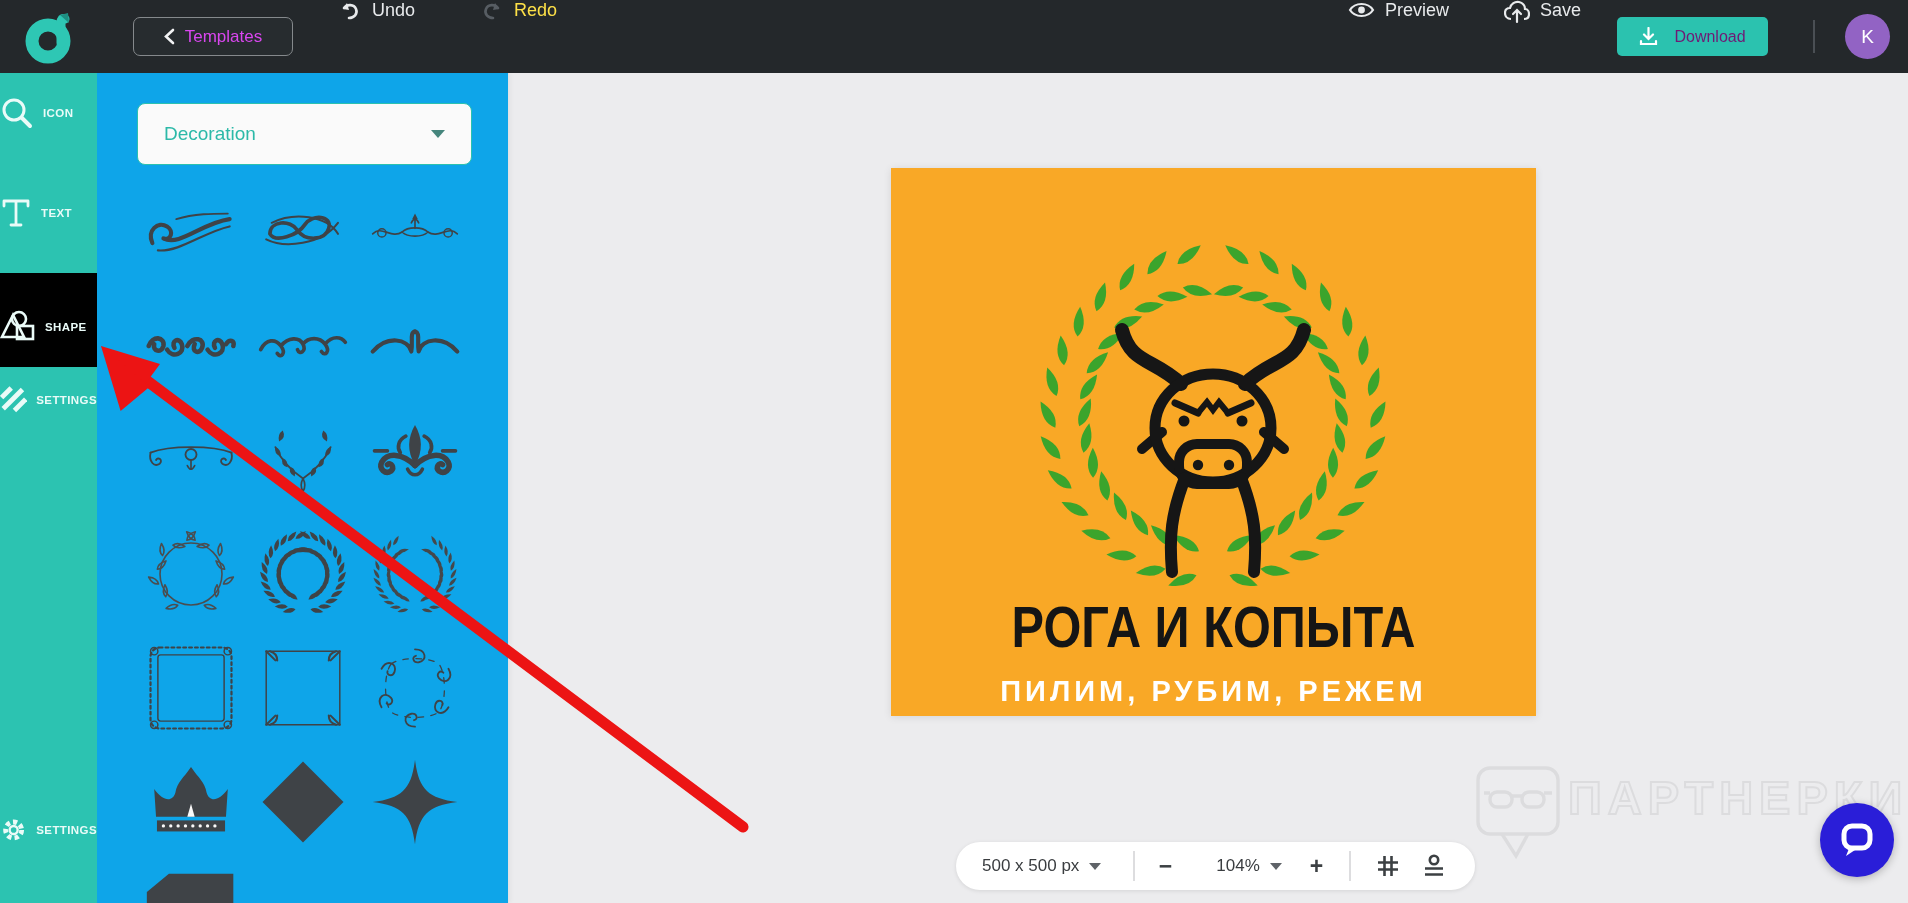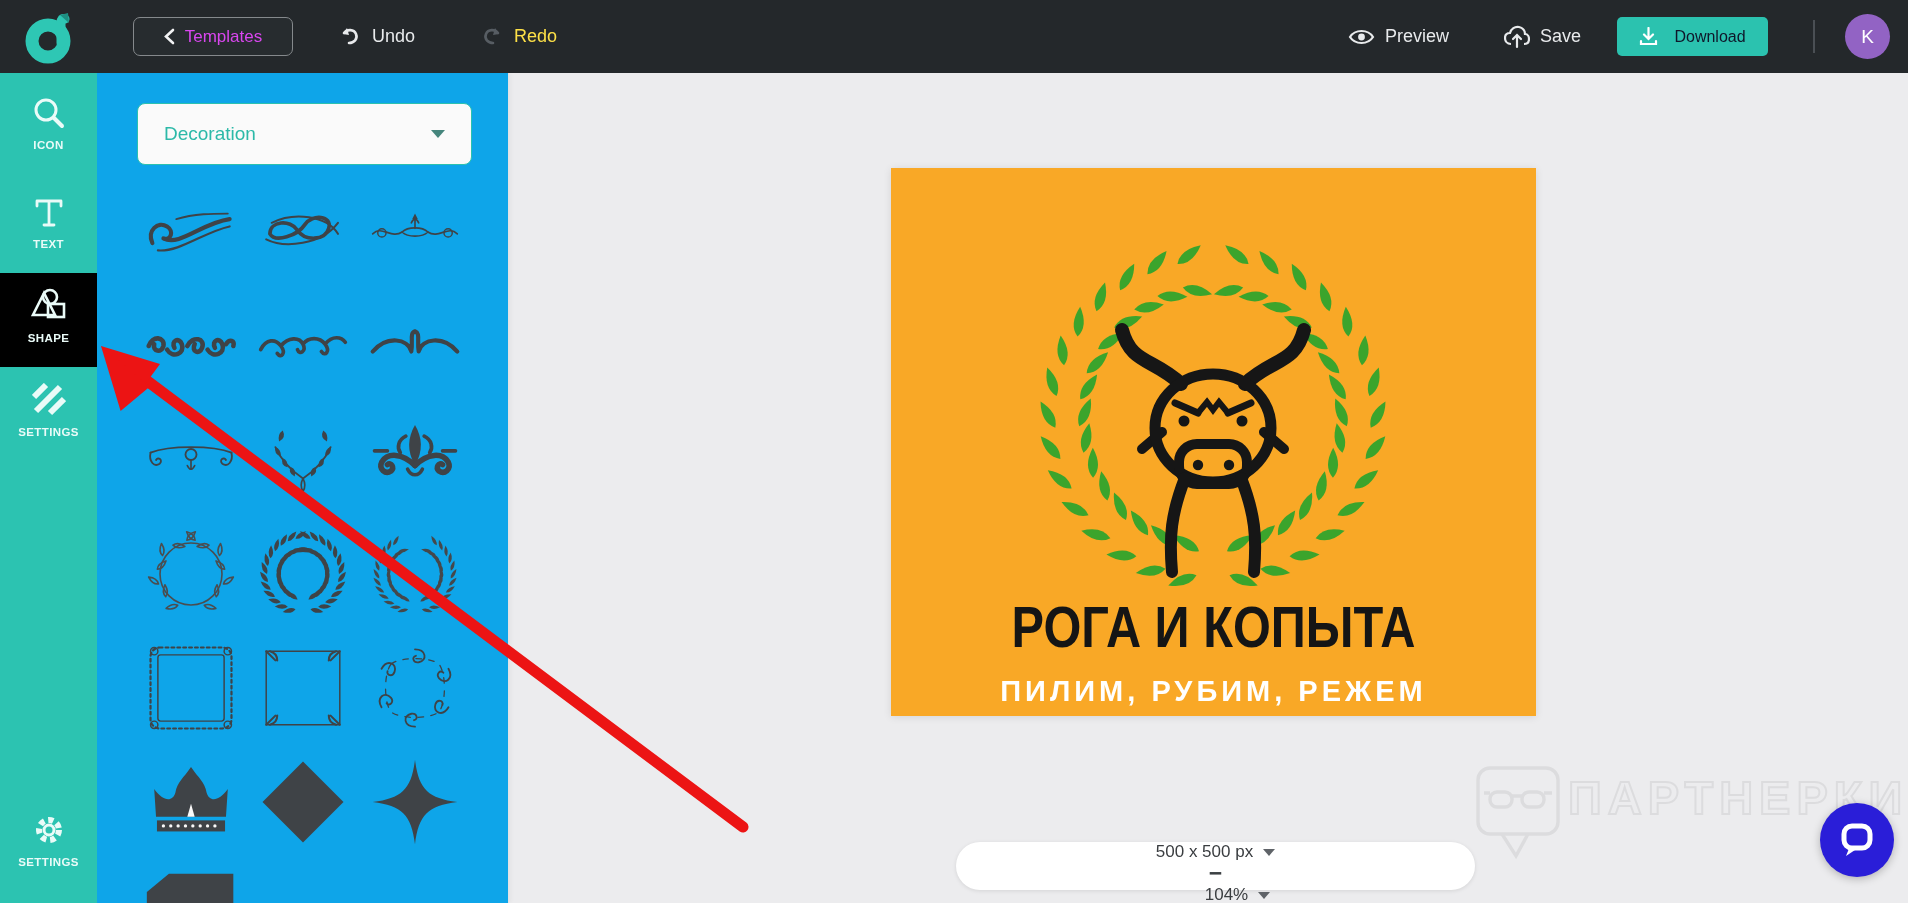--- a/index.html
+++ b/index.html
@@ -1,33 +1,33 @@
 <!DOCTYPE html>
 <html><head>
 <meta charset="utf-8">
 <style>
   * { box-sizing: border-box; margin: 0; padding: 0; }
   html,body { width:1908px; height:903px; overflow:hidden; font-family:"Liberation Sans",sans-serif; background:#ECECEE; }
   .abs { position:absolute; }
 
   
   #topbar { left:0; top:0; width:1908px; height:73px; background:#24282B; z-index:30; }
-  .tb-item { display:flex; align-items:center; gap:10px; height:73px; color:#E8EAEC; font-size:18px; cursor:pointer; }
+  .tb-item { display:flex; align-items:flex-start; gap:10px; height:73px; color:#E8EAEC; font-size:18px; cursor:pointer; }
   .tb-item.disabled { color:#fde047; cursor:default; }
   #templates-btn { left:133px; top:17px; width:160px; height:39px; border:1.5px solid #85898C; border-radius:7px;
     display:flex; align-items:center; justify-content:center; gap:10px; color:#d946ef; font-size:17px; cursor:pointer; background:#272C2F;}
   #download-btn { left:1617px; top:17px; width:151px; height:39px; background:#2BC2AF; border-radius:5px;
-    display:flex; align-items:center; justify-content:center; gap:16px; color:#0f172a; font-size:16px; cursor:pointer; }
+    display:flex; align-items:center; justify-content:center; gap:16px; color:#701a75; font-size:16px; cursor:pointer; }
   #tb-divider { left:1813px; top:20px; width:2px; height:33px; background:#4A4F54; }
   #avatar { left:1845px; top:14px; width:45px; height:45px; border-radius:50%; background:#9263C4; color:#fff;
     display:flex; align-items:center; justify-content:center; font-size:19px; cursor:pointer; }
 
   
   #sidebar { left:0; top:73px; width:97px; height:830px; background:#2CC3B1; z-index:20; }
-  .sb-item { position:absolute; left:0; width:97px; display:flex; flex-direction:column; align-items:center; gap:9px;
+  .sb-item { position:absolute; left:0; width:97px; display:flex; flex-direction:row; align-items:center; gap:9px;
     color:#EAFBF8; font-size:11.5px; font-weight:bold; letter-spacing:.4px; cursor:pointer; padding-top:14px; }
   .sb-item.active { background:#000000; }
 
   
   #panel { left:97px; top:73px; width:412px; height:830px; background:#0ea5e9; border-right:1px solid #E2E2E4;
     box-shadow:2px 0 4px rgba(0,0,0,.04); overflow:hidden; z-index:10; }
   #category-select { position:absolute; left:40px; top:30px; width:335px; height:62px; border:1px solid #2CC1AF;
     border-radius:8px; display:flex; align-items:center; justify-content:space-between; padding:0 26px; cursor:pointer; background:#FAFAFA; }
   #category-select span { color:#2CB9A8; font-size:19px; }
   .caret { width:0; height:0; border-left:7px solid transparent; border-right:7px solid transparent; border-top:8px solid #45857C; }
@@ -38,21 +38,21 @@
   
   #canvas-area { left:509px; top:73px; width:1399px; height:830px; background:#ECECEE; }
   #logo-canvas { left:891px; top:168px; width:645px; height:548px; background:#F9A826; box-shadow:0 1px 8px rgba(0,0,0,.10); z-index:5; }
   #logo-title { position:absolute; left:0; top:425px; width:645px; text-align:center; color:#151515; font-size:58px;
     font-weight:800; white-space:nowrap; transform:scaleX(.84); letter-spacing:0; cursor:pointer; }
   #logo-subtitle { position:absolute; left:0; top:507px; width:645px; text-align:center; color:#FFFFFF; font-size:29px;
     font-weight:700; letter-spacing:4px; white-space:nowrap; cursor:pointer; }
 
   
   #zoombar { left:956px; top:842px; width:519px; height:48px; background:#fff; border-radius:24px;
-    box-shadow:0 1px 4px rgba(0,0,0,.10); display:flex; align-items:center; padding:0 26px; z-index:15; color:#3A3D40;flex-direction:column; }
+    box-shadow:0 1px 4px rgba(0,0,0,.10); display:flex; align-items:center; padding:0 26px; z-index:15; color:#3A3D40; }
   .zb-divider { width:1.5px; height:30px; background:#DDDDDF; }
   .zb-caret { width:0; height:0; border-left:6px solid transparent; border-right:6px solid transparent; border-top:7px solid #5F6368; margin-left:10px; }
   .zb-btn { font-size:23px; font-weight:bold; color:#3C4043; cursor:pointer; line-height:1; }
   #size-select { display:flex; align-items:center; font-size:17px; cursor:pointer; }
   #zoom-select { display:flex; align-items:center; font-size:17px; cursor:pointer; }
 
   
   #watermark-text { left:1568px; top:770px; font-size:47px; font-weight:700; letter-spacing:6px; color:transparent;
     -webkit-text-stroke:2px #DCDCDE; z-index:8; white-space:nowrap; }
   #chat-btn { left:1820px; top:803px; width:74px; height:74px; border-radius:50%; background:#2A1ED8;

